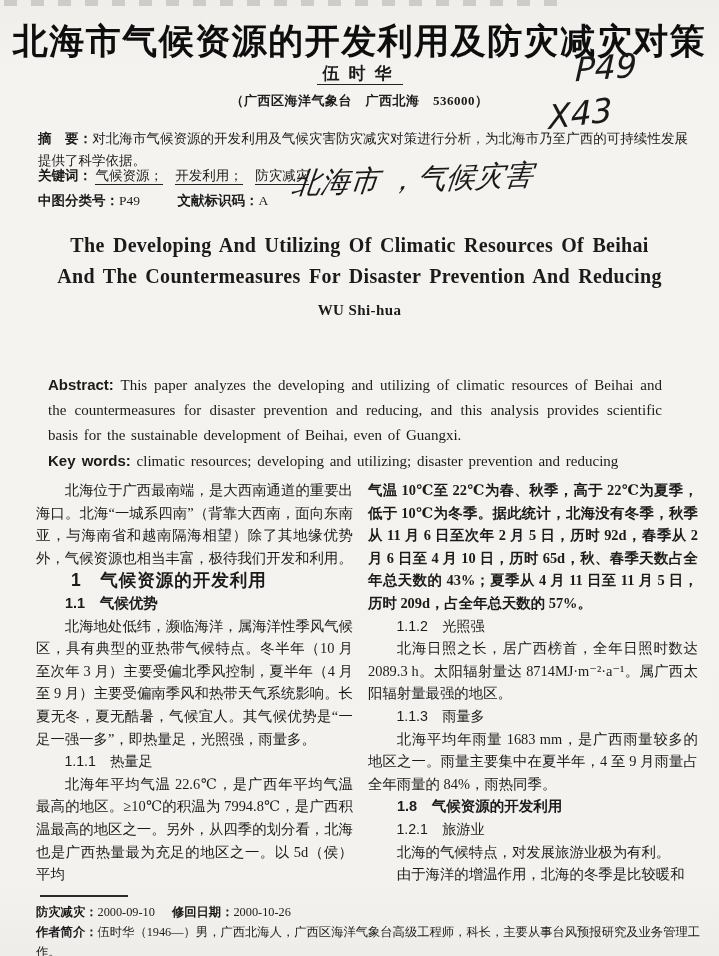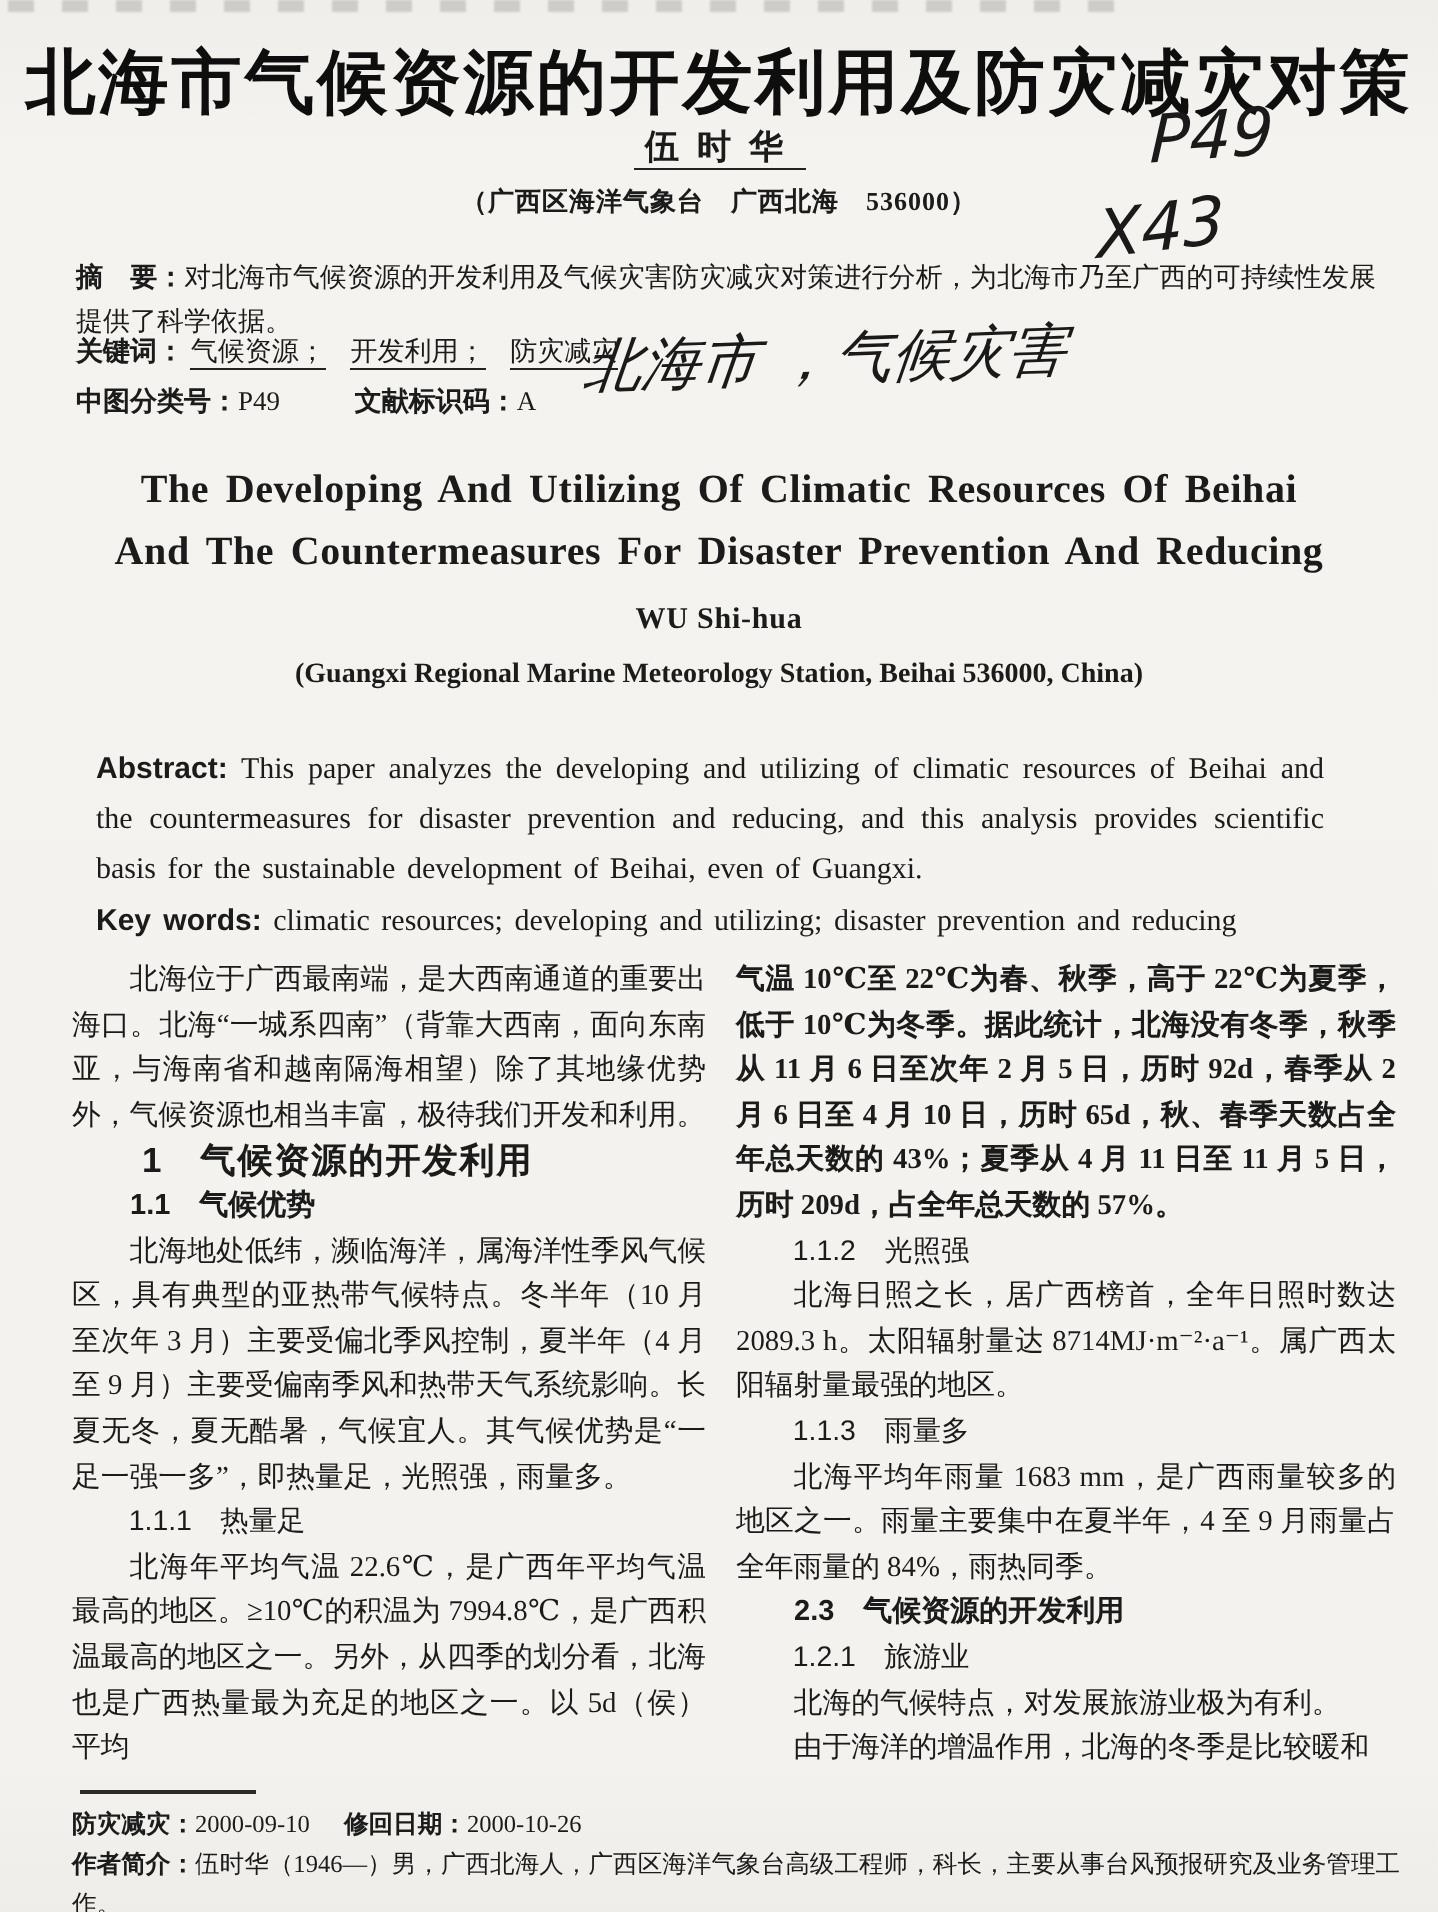--- a/index.html
+++ b/index.html
@@ -87,21 +87,20 @@
     <span class="lbl">中图分类号：</span><span>P49</span>
     <span class="lbl clc-gap">文献标识码：</span><span>A</span>
   </div>
 
   <div class="abs center en-title">
     <div>The Developing And Utilizing Of Climatic Resources Of Beihai</div>
     <div>And The Countermeasures For Disaster Prevention And Reducing</div>
   </div>
 
   <div class="abs center en-author">WU Shi-hua</div>
-  <div class="abs center en-affil">(Guangxi Regional Marine Meteorology Station, Beihai  536000, China)</div>
 
   <div class="abs en-abstract">
     <p><span class="lbl">Abstract:</span><span> This paper analyzes the developing and utilizing of climatic resources of Beihai and the countermeasures for disaster prevention and reducing, and this analysis provides scientific basis for the sustainable development of Beihai, even of Guangxi.</span></p>
     <p><span class="lbl">Key words:</span><span> climatic resources; developing and utilizing; disaster prevention and reducing</span></p>
   </div>
 
   <div class="abs col col-left">
     <p>北海位于广西最南端，是大西南通道的重要出海口。北海“一城系四南”（背靠大西南，面向东南亚，与海南省和越南隔海相望）除了其地缘优势外，气候资源也相当丰富，极待我们开发和利用。</p>
     <p class="h1">1　气候资源的开发利用</p>
     <p class="h2">1.1　气候优势</p>
@@ -109,21 +108,21 @@
     <p class="h3">1.1.1　热量足</p>
     <p>北海年平均气温 22.6℃，是广西年平均气温最高的地区。≥10℃的积温为 7994.8℃，是广西积温最高的地区之一。另外，从四季的划分看，北海也是广西热量最为充足的地区之一。以 5d（侯）平均</p>
   </div>
 
   <div class="abs col col-right">
     <p class="noindent">气温 10℃至 22℃为春、秋季，高于 22℃为夏季，低于 10℃为冬季。据此统计，北海没有冬季，秋季从 11 月 6 日至次年 2 月 5 日，历时 92d，春季从 2 月 6 日至 4 月 10 日，历时 65d，秋、春季天数占全年总天数的 43%；夏季从 4 月 11 日至 11 月 5 日，历时 209d，占全年总天数的 57%。</p>
     <p class="h3">1.1.2　光照强</p>
     <p>北海日照之长，居广西榜首，全年日照时数达 2089.3 h。太阳辐射量达 8714MJ·m⁻²·a⁻¹。属广西太阳辐射量最强的地区。</p>
     <p class="h3">1.1.3　雨量多</p>
     <p>北海平均年雨量 1683 mm，是广西雨量较多的地区之一。雨量主要集中在夏半年，4 至 9 月雨量占全年雨量的 84%，雨热同季。</p>
-    <p class="h2">2.3　气候资源的开发利用</p>
+    <p class="h2">1.8　气候资源的开发利用</p>
     <p class="h3">1.2.1　旅游业</p>
     <p>北海的气候特点，对发展旅游业极为有利。</p>
     <p>由于海洋的增温作用，北海的冬季是比较暖和</p>
   </div>
 
   <div class="abs foot-rule"></div>
 
   <div class="abs footer">
     <div>
       <span class="lbl">防灾减灾：</span><span>2000-09-10</span>

